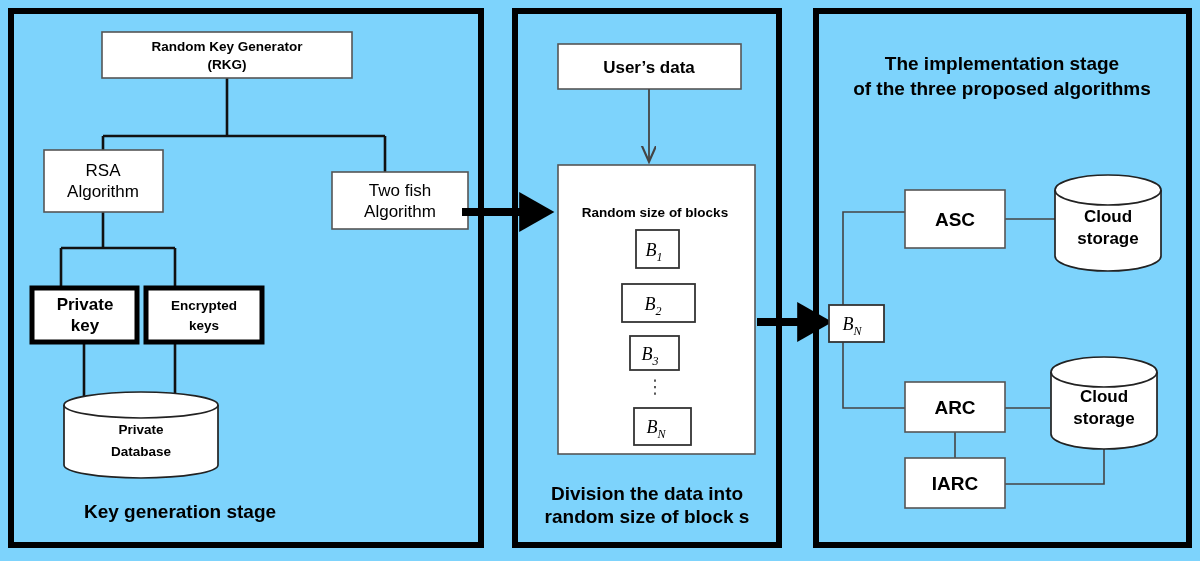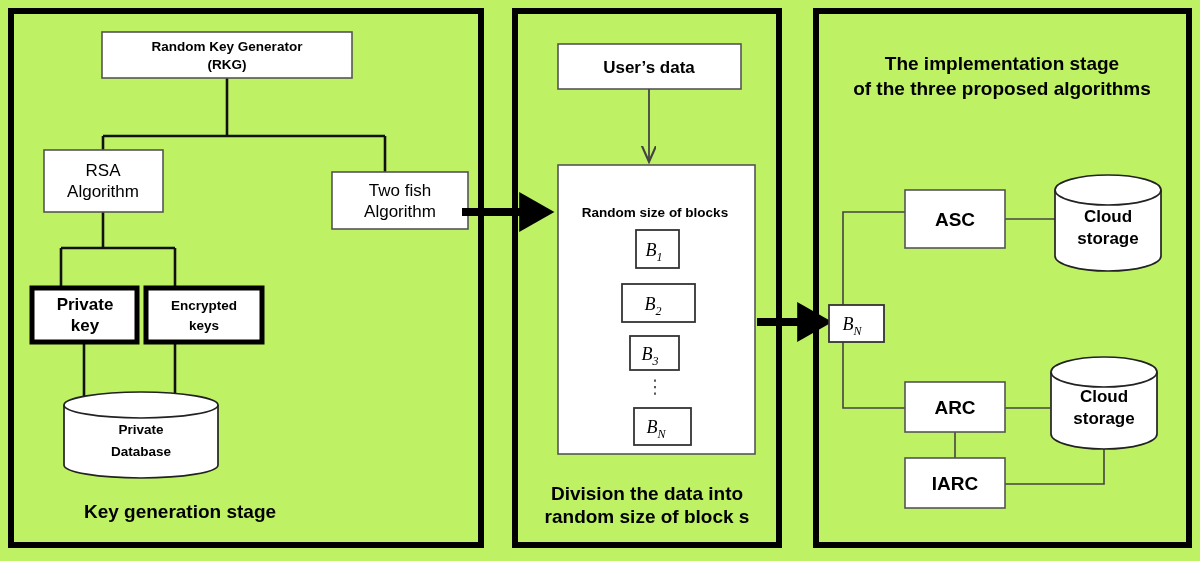--- a/index.html
+++ b/index.html
@@ -4,21 +4,21 @@
 <style>
   html, body {
     margin: 0;
     padding: 0;
     background: #ffffff;
   }
   #root {
     position: relative;
     width: 1200px;
     height: 561px;
-    background: #bef264;
+    background: #7dd3fc;
     font-family: "Liberation Sans", sans-serif;
     overflow: hidden;
   }
   svg.diagram {
     position: absolute;
     left: 0;
     top: 0;
     width: 1200px;
     height: 561px;
     display: block;

